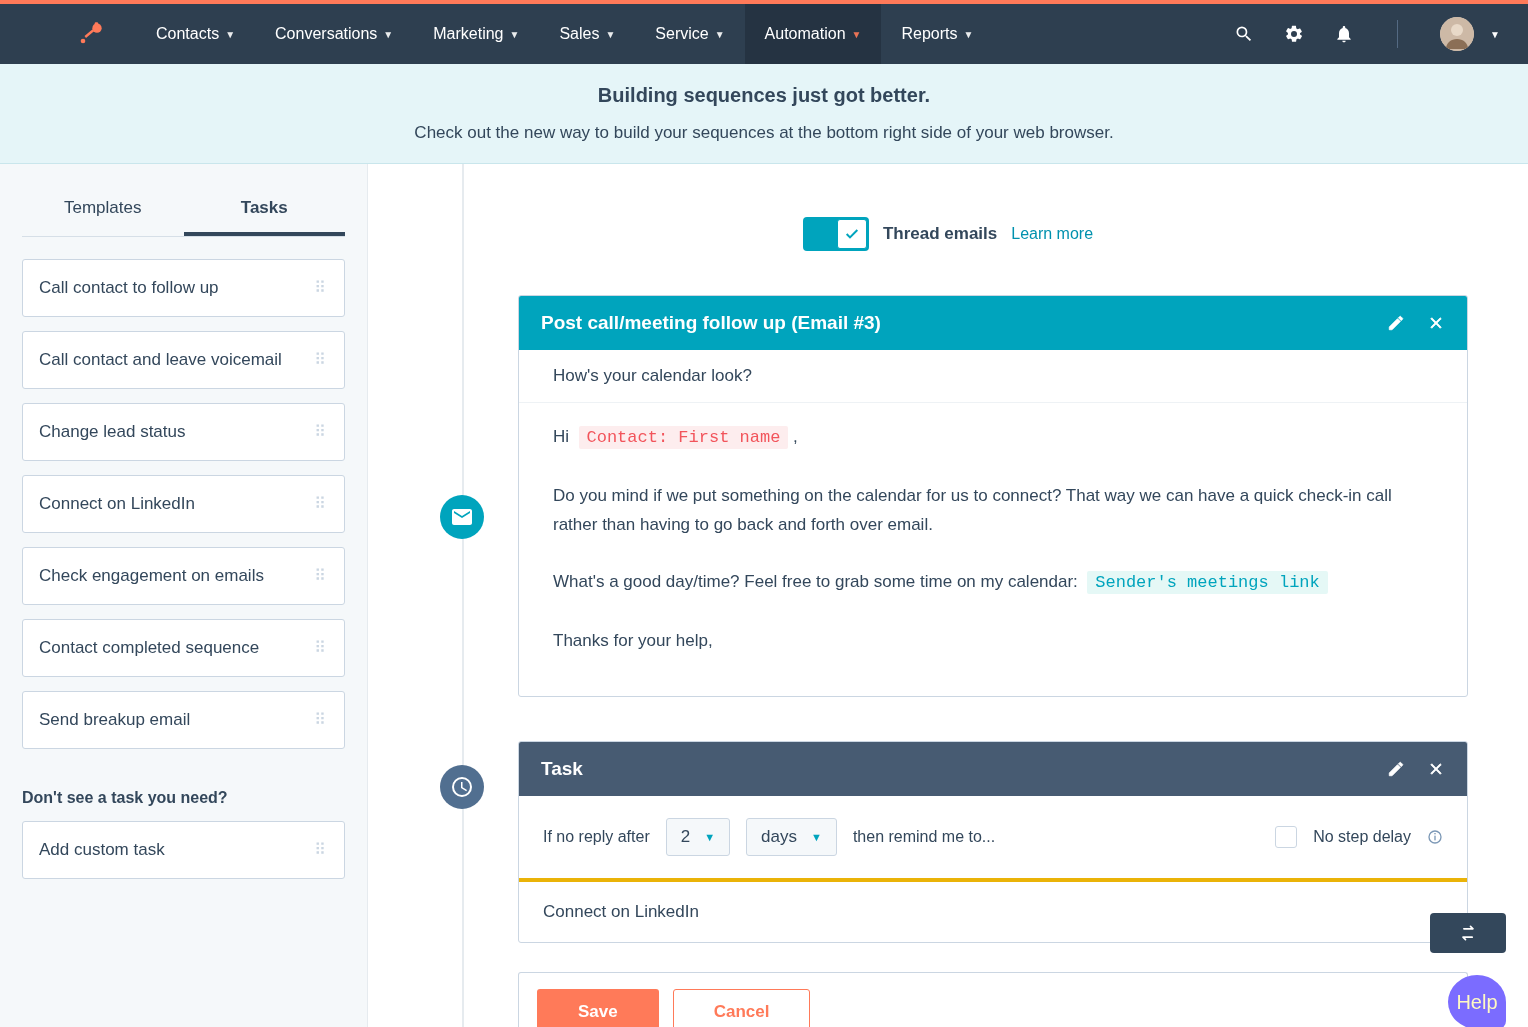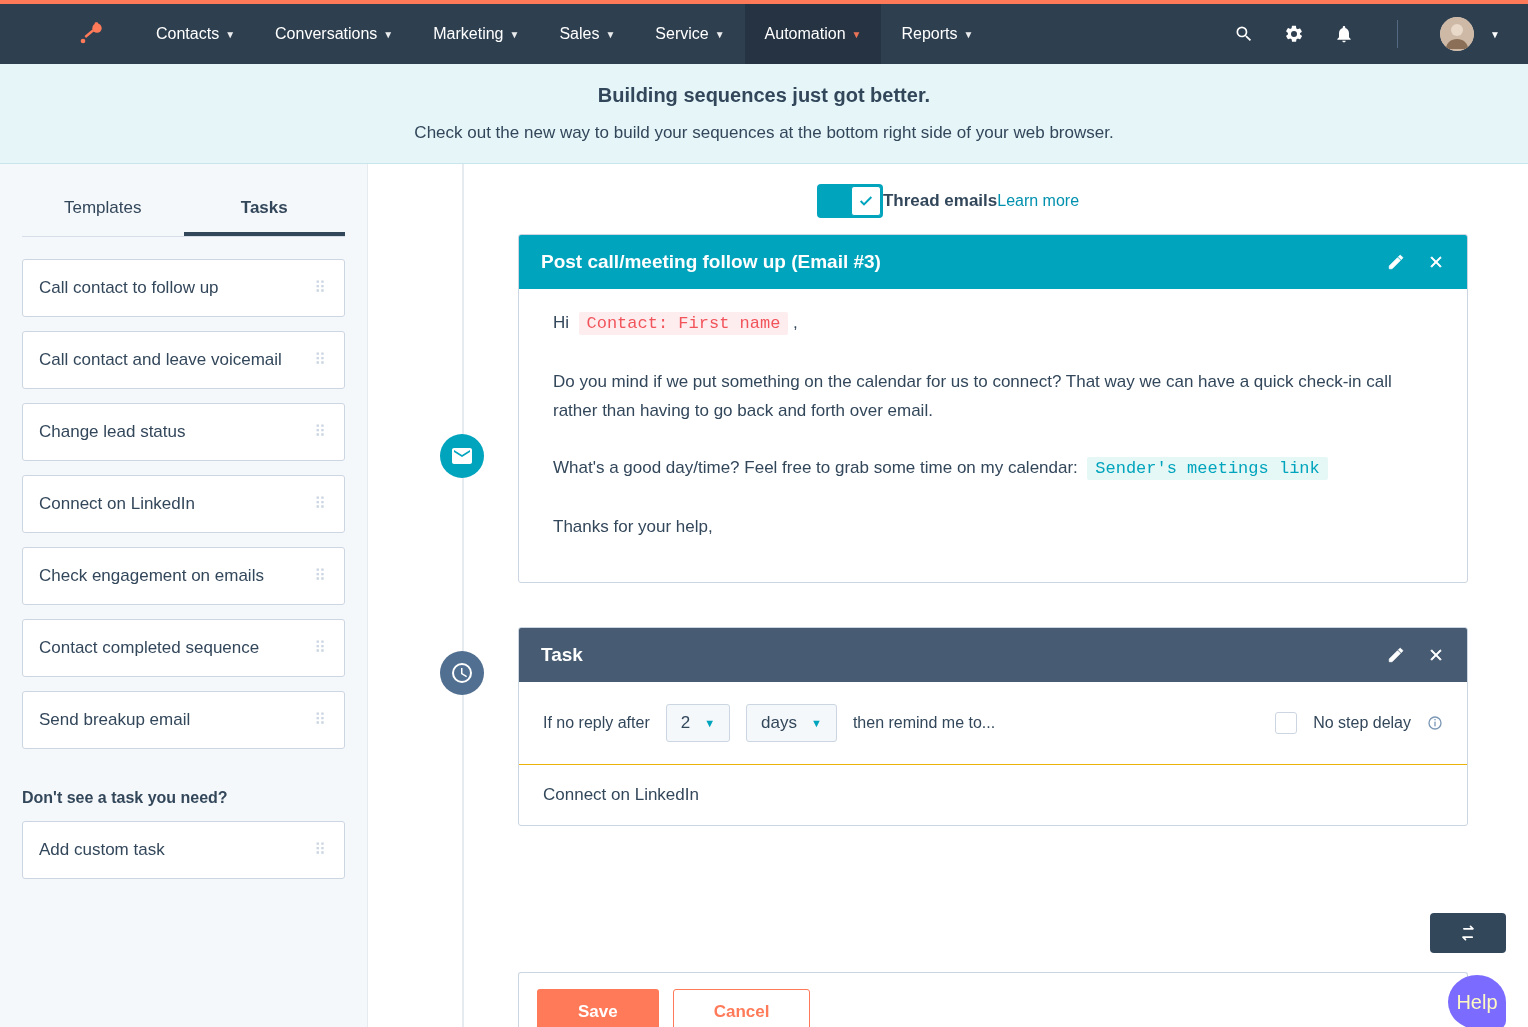--- a/index.html
+++ b/index.html
@@ -56,21 +56,21 @@
   .tab.active{font-weight:600;border-bottom:4px solid var(--navy);}
   .task-list{display:flex;flex-direction:column;gap:14px;}
   .task-item{background:#fff;border:1px solid var(--border);border-radius:3px;padding:18px 16px;font-size:17px;color:var(--text);display:flex;align-items:center;justify-content:space-between;cursor:grab;}
   .drag{color:#cbd6e2;font-size:16px;line-height:6px;display:flex;flex-direction:column;gap:0;letter-spacing:2px;}
   .side-sub{margin-top:40px;font-size:16px;font-weight:700;color:var(--text);margin-bottom:14px;}
 
   
   .canvas{flex:1;position:relative;overflow:hidden;}
   .timeline-line{position:absolute;left:94px;top:0;bottom:0;width:2px;background:#e6ebef;}
 
-  .thread-row{display:flex;align-items:center;justify-content:center;padding:20px 0 16px;}
+  .thread-row{display:flex;align-items:center;justify-content:center;gap:14px;padding:20px 0 44px;margin-top:33px;}
   .toggle{width:66px;height:34px;background:var(--teal);border-radius:4px;position:relative;cursor:pointer;}
   .toggle-knob{position:absolute;right:2px;top:2px;width:30px;height:30px;background:#fff;border-radius:3px;display:flex;align-items:center;justify-content:center;border:1px solid var(--teal);}
   .toggle-knob svg{width:16px;height:16px;stroke:var(--teal);fill:none;stroke-width:3;}
   .thread-label{font-size:17px;font-weight:600;color:var(--text);}
   .thread-link{color:var(--link);font-weight:500;cursor:pointer;}
 
   .step{position:relative;margin-left:150px;margin-right:60px;}
   .step-icon{position:absolute;left:-78px;top:0;width:44px;height:44px;border-radius:50%;display:flex;align-items:center;justify-content:center;}
   .step-icon.email{background:var(--teal);top:200px;}
   .step-icon.task{background:var(--slate);top:24px;}
@@ -81,21 +81,21 @@
   .hdr-email{background:var(--teal);}
   .hdr-task{background:var(--slate-dark);}
   .hdr-actions{display:flex;gap:22px;}
   .hdr-actions svg{width:18px;height:18px;fill:#fff;stroke:#fff;cursor:pointer;}
   .card-sub{padding:16px 34px;border-bottom:1px solid #eef2f5;font-size:17px;}
   .card-body{padding:20px 34px 40px;font-size:17px;line-height:1.7;}
   .token{padding:2px 8px;border-radius:2px;font-family:Liberation Mono, monospace;}
   .token-contact{background:#fdedee;color:#f2545b;}
   .token-meet{background:#e5f8f6;color:#00a4bd;}
 
-  .task-cond{display:flex;align-items:center;gap:16px;padding:22px 24px;border-bottom:1px solid #eab308;flex-wrap:wrap;}
+  .task-cond{display:flex;align-items:center;gap:16px;padding:22px 24px;border-bottom:4px solid #eab308;flex-wrap:wrap;}
   .sel{border:1px solid var(--border);border-radius:3px;padding:8px 14px;display:flex;align-items:center;gap:14px;cursor:pointer;font-size:17px;background:#f5f8fa;}
   .sel .caret{color:var(--teal);font-size:11px;}
   .checkbox{width:22px;height:22px;border:1px solid var(--border);border-radius:3px;background:#fff;cursor:pointer;}
   .info-icon{width:16px;height:16px;color:#7c98b6;}
 
   .task-title-row{padding:20px 24px;font-size:17px;}
 
   .footer-bar{position:absolute;left:150px;right:60px;bottom:12px;background:#fff;border:1px solid var(--border);border-radius:3px 3px 0 0;padding:16px 18px;display:flex;gap:14px;border-bottom:none;}
   .btn{padding:12px 40px;border-radius:3px;font-size:17px;font-weight:600;cursor:pointer;border:1px solid transparent;}
   .btn-primary{background:var(--orange);color:#fff;}
@@ -258,20 +258,21 @@
           <span>Post call/meeting follow up (Email #3)</span>
           <div class="hdr-actions">
             <svg viewBox="0 0 24 24">
                 <path d="M3 17.25V21h3.75L17.81 9.94l-3.75-3.75L3 17.25zM20.71 7.04a1 1 0 000-1.41l-2.34-2.34a1 1 0 00-1.41 0l-1.83 1.83 3.75 3.75 1.83-1.83z"></path>
               </svg>
             <svg viewBox="0 0 24 24">
                 <path d="M19 6.41L17.59 5 12 10.59 6.41 5 5 6.41 10.59 12 5 17.59 6.41 19 12 13.41 17.59 19 19 17.59 13.41 12z"></path>
               </svg>
           </div>
         </div>
+        <div class="card-sub">How's your calendar look?</div>
         <div class="card-body">
           <div>
             <span>Hi</span>&nbsp;
             <span class="token token-contact">Contact: First name</span>
             <span>,</span>
           </div>
           <br>
           <div>Do you mind if we put something on the calendar for us to connect? That way we can have a quick check-in call rather than having to go back and forth over email.</div>
           <br>
           <div>

